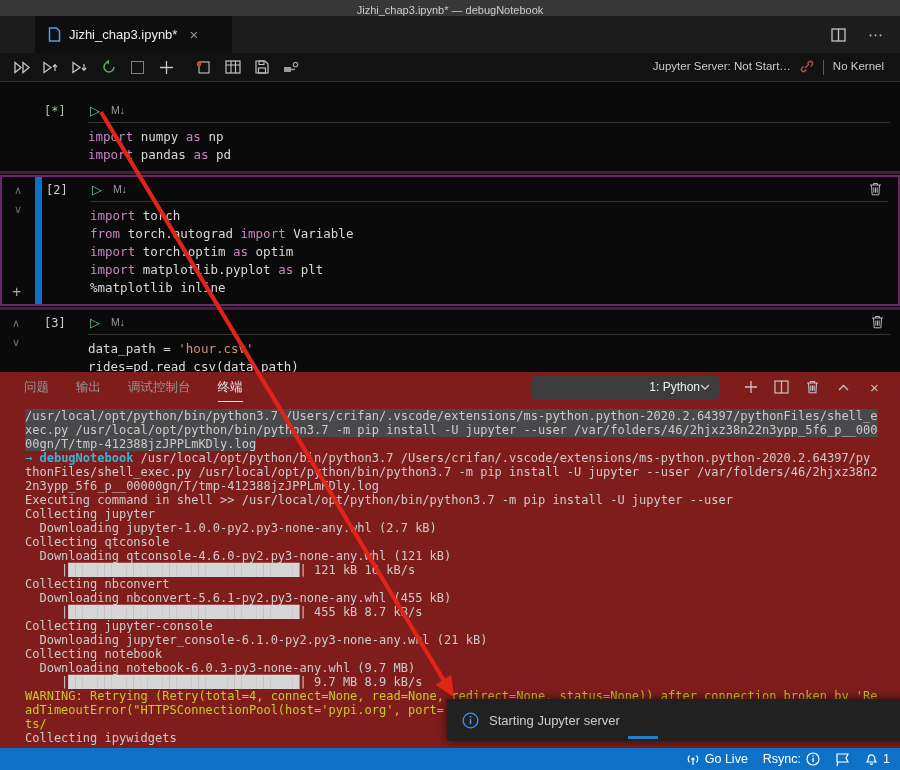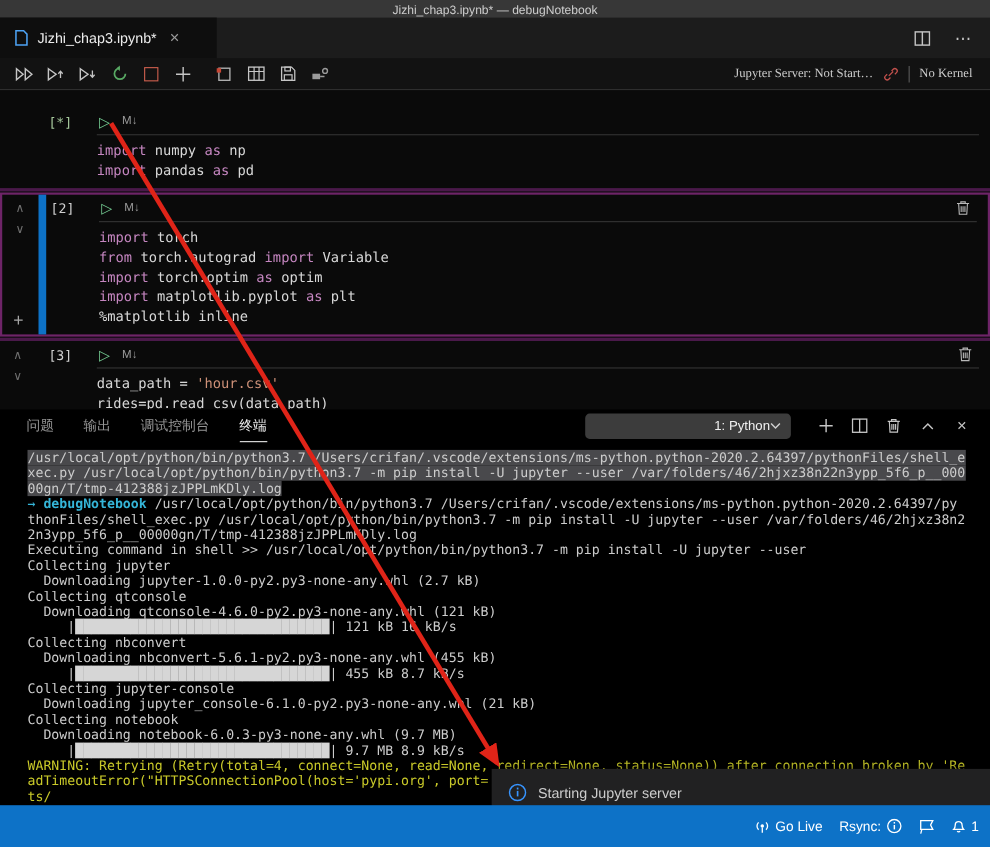--- a/index.html
+++ b/index.html
@@ -6,33 +6,33 @@
   body{width:900px;height:770px;position:relative;overflow:hidden;background:#1b1b1b;
        font-family:"Liberation Sans",sans-serif;-webkit-font-smoothing:antialiased;}
   .abs{position:absolute;}
 
   
   #titlebar{top:0;left:0;right:0;height:20px;background:#373737;color:#cdcdcd;
     font-size:11px;display:flex;align-items:center;justify-content:center;}
 
   
   #tabbar{top:16px;left:0;right:0;height:37px;background:#1c1c1c;display:flex;align-items:stretch;}
-  .tab{width:176px;background:#0e0e0e;display:flex;align-items:center;padding:0 8px 0 13px;gap:8px;}
+  .tab{width:176px;background:#0e0e0e;display:flex;align-items:center;padding:0 8px 0 13px;gap:8px;margin-left:35px;}
   .tab-title{color:#ececec;font-size:13px;white-space:nowrap;}
   .tab-close{color:#9c9c9c;font-size:15px;margin-left:4px;line-height:1;}
   .tab-actions{margin-left:auto;display:flex;align-items:center;gap:22px;padding-right:16px;color:#c5c5c5;}
   .more-glyph{font-size:15px;letter-spacing:1px;color:#c5c5c5;}
 
   
   #nbtoolbar{top:53px;left:0;right:0;height:28px;background:#121212;border-bottom:1px solid #323232;
      display:flex;align-items:center;padding:0 8px;gap:2px;}
   .tb-icon{width:27px;height:22px;display:flex;align-items:center;justify-content:center;}
   .stop-sq{width:11px;height:11px;border:1.5px solid #d0604f;}
-  .kernel-status{margin-left:auto;display:flex;align-items:center;gap:9px;
-     font-family:Liberation Serif, serif;font-size:11.5px;color:#cccccc;padding-right:8px;}
+  .kernel-status{margin-left:auto;display:flex;gap:9px;
+     font-family:Liberation Sans, sans-serif;font-size:11.5px;color:#cccccc;padding-right:8px;}
   .ks-sep{width:1px;height:15px;background:#5a5a5a;}
 
   
   #notebook{top:82px;left:0;right:0;height:290px;background:#0a0a0a;overflow:hidden;}
   .cell{position:relative;}
   .cell.c0{margin-top:16px;border-bottom:3px solid #4a194a;}
   .cell.c1{margin-top:1px;}
   .cell.c2{margin-top:1px;border-top:3px solid #4a194a;}
   .cell.selected{border:2px solid #6e2468;}
   .cell-main{margin-left:88px;margin-right:10px;padding-bottom:7px;}
@@ -46,21 +46,21 @@
   .t-str{color:#ce9178;}
   .exec{position:absolute;left:44px;top:6px;font-family:"DejaVu Sans Mono",monospace;font-size:12px;color:#cfcfcf;}
   .exec.running{color:#a5c79b;}
   .chev{position:absolute;left:12px;color:#6f6f6f;font-size:11px;line-height:1;}
   .chev.up{top:8px;}
   .chev.down{top:27px;}
   .selbar{position:absolute;left:33px;top:0;bottom:0;width:7px;background:#0d72c7;}
   .addcell{position:absolute;left:10px;bottom:4px;color:#a5a5a5;font-size:16px;line-height:1;}
 
   
-  #panel{top:372px;left:0;right:0;height:376px;background:#000000;}
+  #panel{top:372px;left:0;right:0;height:376px;background:#7f1d1d;}
   .panel-head{height:30px;display:flex;align-items:center;padding:0 10px 0 24px;}
   .ptab{font-size:12.5px;color:#969696;margin-right:27px;height:28px;line-height:28px;border-bottom:1.5px solid transparent;}
   .ptab.active{color:#e9e9e9;border-bottom-color:#e9e9e9;}
   .panel-actions{margin-left:auto;display:flex;align-items:center;}
   .term-select{width:168px;height:23px;background:#3c3c3c;border-radius:4px;color:#f0f0f0;font-size:12px;
      display:flex;align-items:center;justify-content:flex-end;padding:0 9px 0 10px;margin-right:16px;}
   .pa-icon{width:31px;height:24px;display:flex;align-items:center;justify-content:center;color:#c5c5c5;}
   .pa-close{font-size:15px;color:#c5c5c5;}
   #term{padding:7px 0 0 25px;font-family:"DejaVu Sans Mono",monospace;font-size:12px;line-height:14px;
      color:#cccccc;white-space:pre;overflow:hidden;height:338px;}
@@ -71,21 +71,21 @@
   .t-yel{color:#c9c929;}
   .t-bar{color:#d6d6d6;}
 
   
   #notification{left:447px;top:699px;width:451px;height:42px;background:#212122;
      box-shadow:0 0 10px rgba(0,0,0,0.65);display:flex;align-items:center;padding-left:15px;gap:10px;z-index:40;}
   .notif-text{color:#cccccc;font-size:13px;}
   .notif-progress{position:absolute;left:181px;bottom:2px;width:30px;height:3px;background:#2180ce;}
 
   
-  #statusbar{left:0;right:0;bottom:0;height:38px;background:#0d72c7;display:flex;align-items:center;
+  #statusbar{left:0;right:0;bottom:0;height:22px;background:#0d72c7;display:flex;align-items:center;
      justify-content:flex-end;padding-right:10px;color:#ffffff;font-size:12.5px;z-index:45;}
   .sb-item{display:flex;align-items:center;gap:5px;margin-left:15px;}
 
   
   #arrow-overlay{left:0;top:0;width:900px;height:770px;z-index:50;pointer-events:none;}
 </style>
 </head>
 <body>
 
 <div id="titlebar" class="abs">

